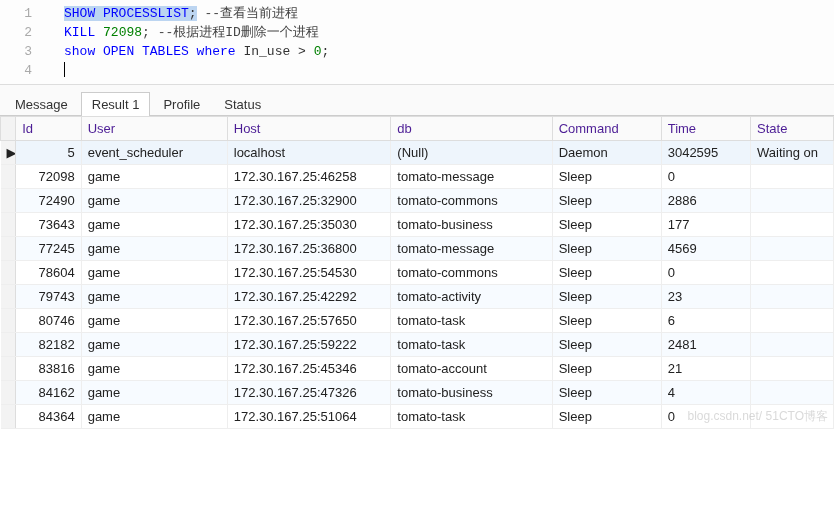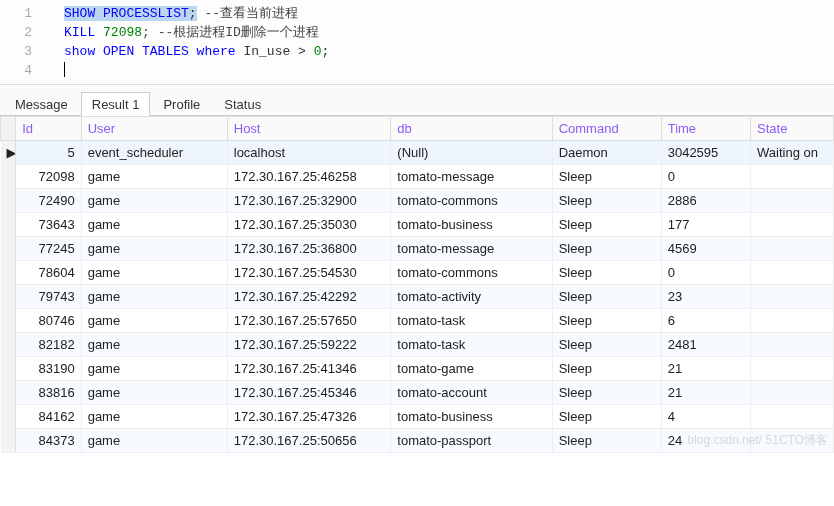--- a/index.html
+++ b/index.html
@@ -77,21 +77,21 @@
     overflow: hidden;
   }
   .grid {
     width: 100%;
     border-collapse: collapse;
     table-layout: fixed;
   }
   .grid th {
     text-align: left;
     font-weight: normal;
-    color: #8b5cf6;
+    color: #4c1d95;
     border: 1px solid #ddd;
     background: #fafafa;
     padding: 4px 6px;
     overflow: hidden;
     white-space: nowrap;
     font-size: 13px;
   }
   .grid td {
     border-right: 1px solid #eee;
     border-bottom: 1px solid #eee;
@@ -260,54 +260,44 @@
           <td class="col-id">82182</td>
           <td class="col-user">game</td>
           <td class="col-host">172.30.167.25:59222</td>
           <td class="col-db">tomato-task</td>
           <td class="col-cmd">Sleep</td>
           <td class="col-time">2481</td>
           <td class="col-state"></td>
         </tr>
         <tr>
           <td class="col-marker"></td>
-          <td class="col-id">83190</td>
-          <td class="col-user">game</td>
-          <td class="col-host">172.30.167.25:41346</td>
-          <td class="col-db">tomato-game</td>
-          <td class="col-cmd">Sleep</td>
-          <td class="col-time">21</td>
-          <td class="col-state"></td>
-        </tr>
-        <tr>
-          <td class="col-marker"></td>
           <td class="col-id">83816</td>
           <td class="col-user">game</td>
           <td class="col-host">172.30.167.25:45346</td>
           <td class="col-db">tomato-account</td>
           <td class="col-cmd">Sleep</td>
           <td class="col-time">21</td>
           <td class="col-state"></td>
         </tr>
         <tr>
           <td class="col-marker"></td>
           <td class="col-id">84162</td>
           <td class="col-user">game</td>
           <td class="col-host">172.30.167.25:47326</td>
           <td class="col-db">tomato-business</td>
           <td class="col-cmd">Sleep</td>
           <td class="col-time">4</td>
           <td class="col-state"></td>
         </tr>
         <tr>
           <td class="col-marker"></td>
-          <td class="col-id">84373</td>
-          <td class="col-user">game</td>
-          <td class="col-host">172.30.167.25:50656</td>
-          <td class="col-db">tomato-passport</td>
-          <td class="col-cmd">Sleep</td>
-          <td class="col-time">24</td>
+          <td class="col-id">84364</td>
+          <td class="col-user">game</td>
+          <td class="col-host">172.30.167.25:51064</td>
+          <td class="col-db">tomato-task</td>
+          <td class="col-cmd">Sleep</td>
+          <td class="col-time">0</td>
           <td class="col-state"></td>
         </tr>
       </tbody>
   </table>
   <div class="watermark">blog.csdn.net/ 51CTO博客</div>
 </div>
 
 </body></html>

